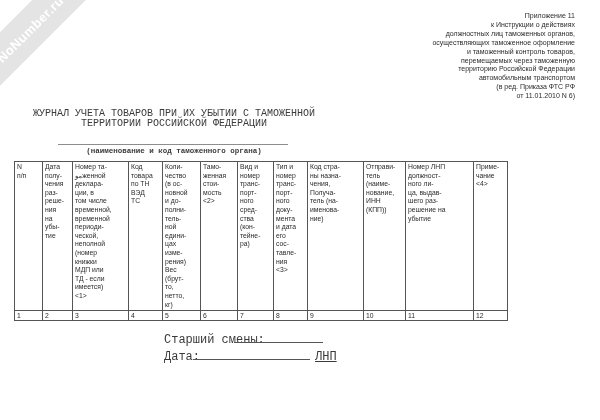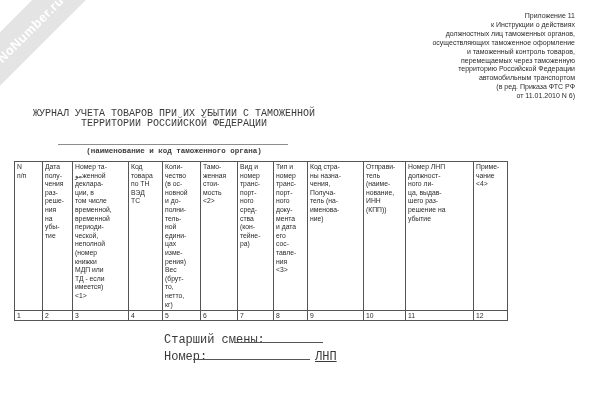--- a/index.html
+++ b/index.html
@@ -193,17 +193,17 @@
       <td>10</td>
       <td>11</td>
       <td>12</td>
     </tr>
   </tbody>
     </table>
 
   <div class="ft" style="left:164px;top:333px;">Старший смены:</div>
   <div class="fill-line" style="left:234px;top:333px;width:89px;"></div>
 
-  <div class="ft" style="left:164px;top:350px;">Номер:</div>
+  <div class="ft" style="left:164px;top:350px;">Дата:</div>
   <div class="fill-line" style="left:193px;top:350px;width:117px;"></div>
   <div class="ft" style="left:315px;top:350px;text-decoration:underline;">ЛНП</div>
 
 </div>
 
 </body></html>

